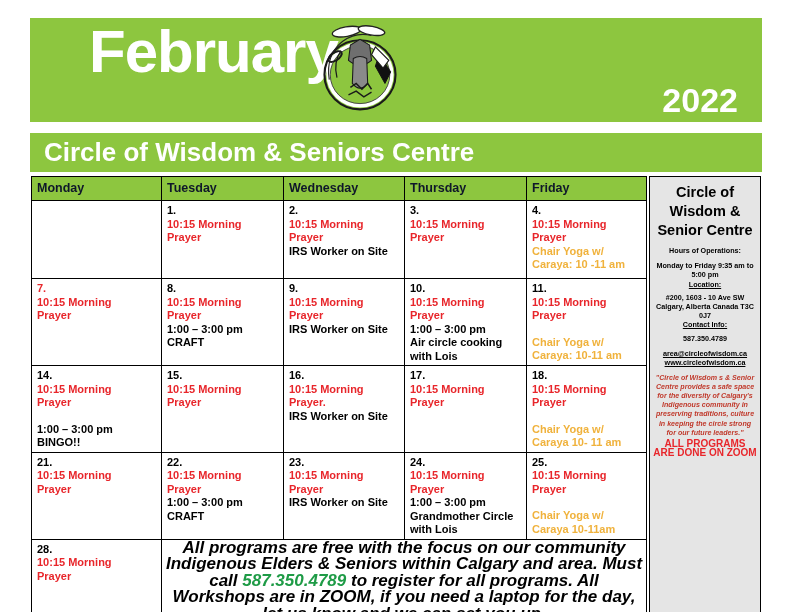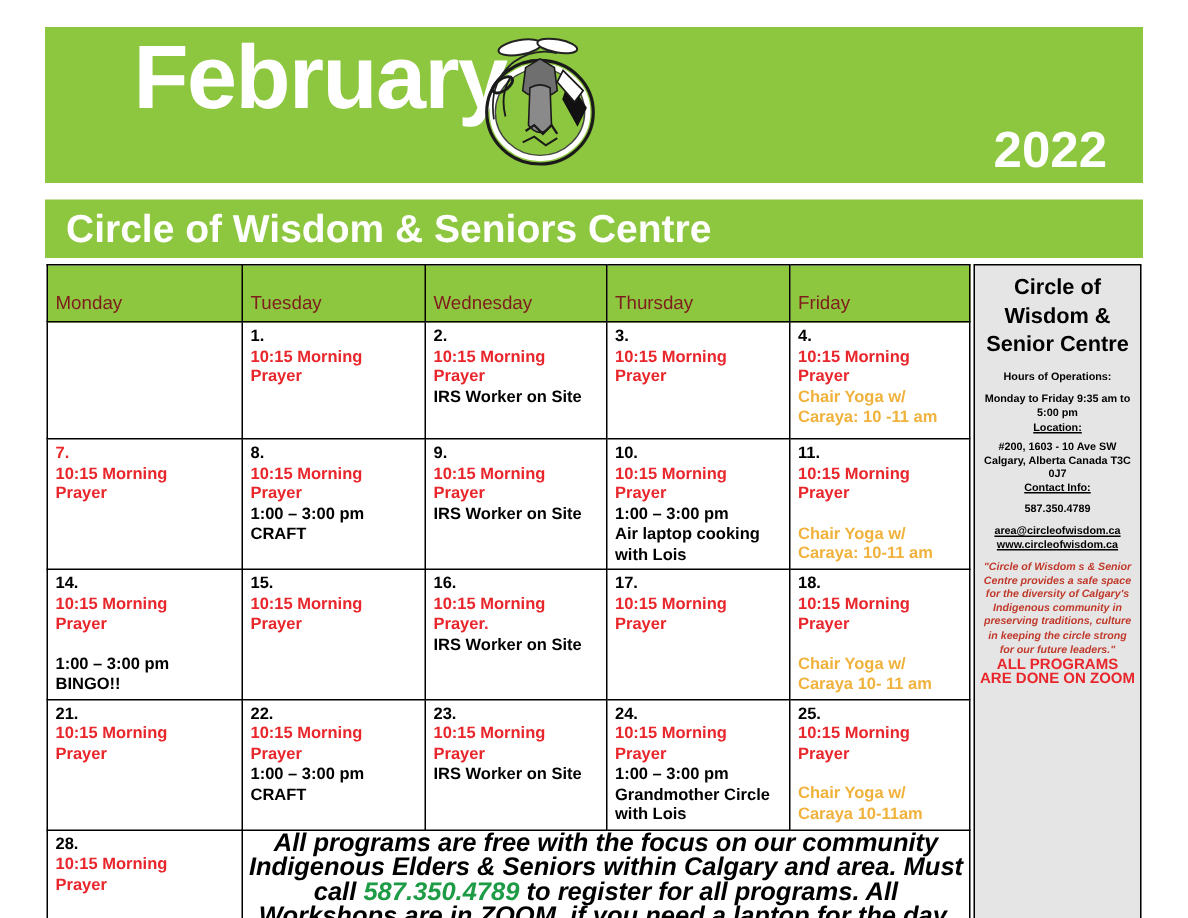--- a/index.html
+++ b/index.html
@@ -81,25 +81,25 @@
     border-collapse: collapse;
     table-layout: fixed;
   }
   .cal th, .cal td {
     border: 1px solid #000000;
     vertical-align: top;
     padding: 0;
   }
   .cal th {
     background: #8DC63F;
-    color: #7f1d1d;
+    color: #0f172a;
     font-size: 12.5px;
-    font-weight: normal;
+    font-weight: bold;
     text-align: left;
-    padding: 18px 0 2px 5px;
+    padding: 4px 0 2px 5px;
     height: 17px;
   }
   .cal td.day {
     height: 72px;
     padding: 3px 4px 2px 5px;
     font-size: 11px;
     font-weight: bold;
     line-height: 13.5px;
   }
   .cal td.day.row-last {
@@ -235,21 +235,21 @@
           <td class="day"></td>
           <td class="day"><span class="daynum">1.</span> <span class="line red">10:15 Morning</span><span class="line red">Prayer</span></td>
           <td class="day"><span class="daynum">2.</span> <span class="line red">10:15 Morning</span><span class="line red">Prayer</span><span class="line black">IRS Worker on Site</span></td>
           <td class="day"><span class="daynum">3.</span> <span class="line red">10:15 Morning</span><span class="line red">Prayer</span></td>
           <td class="day"><span class="daynum">4.</span> <span class="line red">10:15 Morning</span><span class="line red">Prayer</span><span class="line gold">Chair Yoga w/</span><span class="line gold">Caraya: 10 -11 am</span></td>
         </tr>
         <tr>
           <td class="day"><span class="daynum red">7.</span> <span class="line red">10:15 Morning</span><span class="line red">Prayer</span></td>
           <td class="day"><span class="daynum">8.</span> <span class="line red">10:15 Morning</span><span class="line red">Prayer</span><span class="line black">1:00 – 3:00 pm</span><span class="line black">CRAFT</span></td>
           <td class="day"><span class="daynum">9.</span> <span class="line red">10:15 Morning</span><span class="line red">Prayer</span><span class="line black">IRS Worker on Site</span></td>
-          <td class="day"><span class="daynum">10.</span> <span class="line red">10:15 Morning</span><span class="line red">Prayer</span><span class="line black">1:00 – 3:00 pm</span><span class="line black">Air laptop cooking</span><span class="line black">with Lois</span></td>
+          <td class="day"><span class="daynum">10.</span> <span class="line red">10:15 Morning</span><span class="line red">Prayer</span><span class="line black">1:00 – 3:00 pm</span><span class="line black">Air circle cooking</span><span class="line black">with Lois</span></td>
           <td class="day"><span class="daynum">11.</span> <span class="line red">10:15 Morning</span><span class="line red">Prayer</span><span class="spacer"></span><span class="line gold">Chair Yoga w/</span><span class="line gold">Caraya: 10-11 am</span></td>
         </tr>
         <tr>
           <td class="day"><span class="daynum">14.</span> <span class="line red">10:15 Morning</span><span class="line red">Prayer</span><span class="spacer"></span><span class="line black">1:00 – 3:00 pm</span><span class="line black">BINGO!!</span></td>
           <td class="day"><span class="daynum">15.</span> <span class="line red">10:15 Morning</span><span class="line red">Prayer</span></td>
           <td class="day"><span class="daynum">16.</span> <span class="line red">10:15 Morning</span><span class="line red">Prayer.</span><span class="line black">IRS Worker on Site</span></td>
           <td class="day"><span class="daynum">17.</span> <span class="line red">10:15 Morning</span><span class="line red">Prayer</span></td>
           <td class="day"><span class="daynum">18.</span> <span class="line red">10:15 Morning</span><span class="line red">Prayer</span><span class="spacer"></span><span class="line gold">Chair Yoga w/</span><span class="line gold">Caraya 10- 11 am</span></td>
         </tr>
         <tr>

